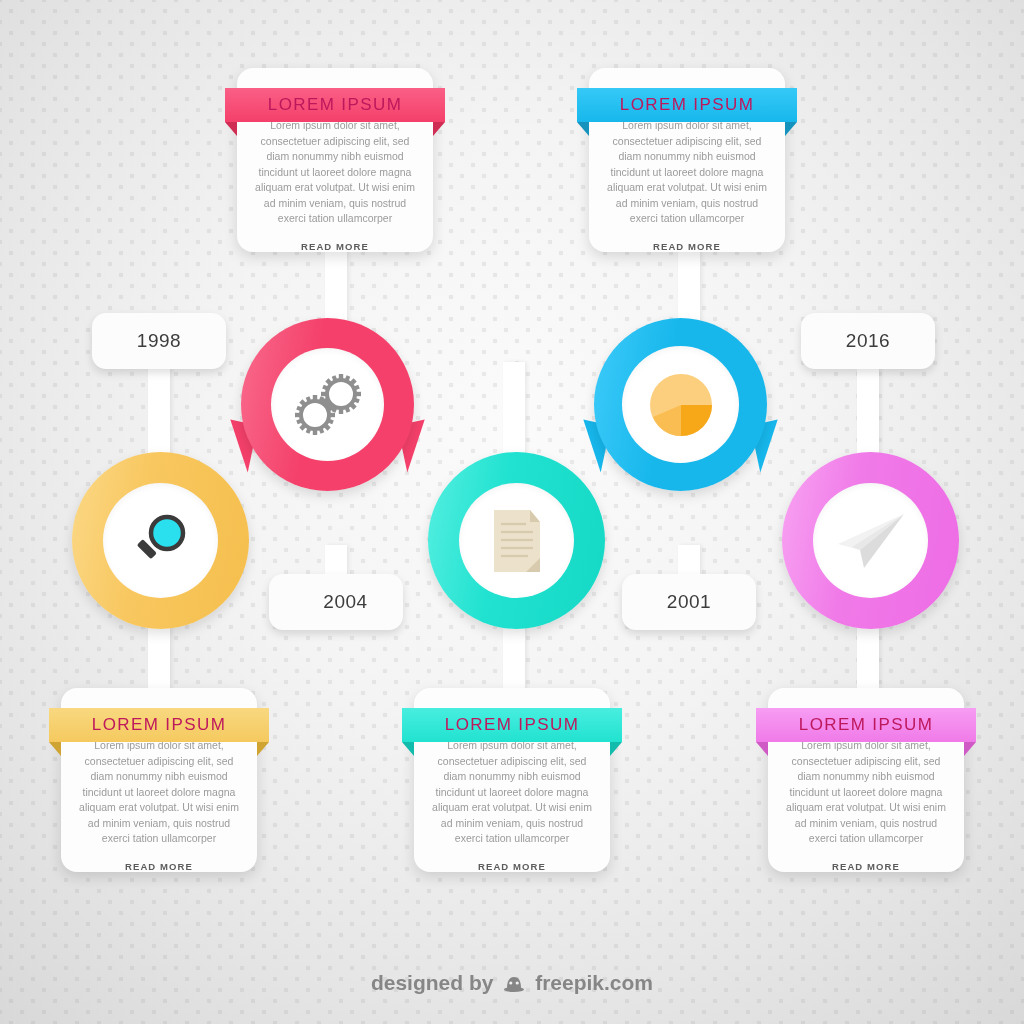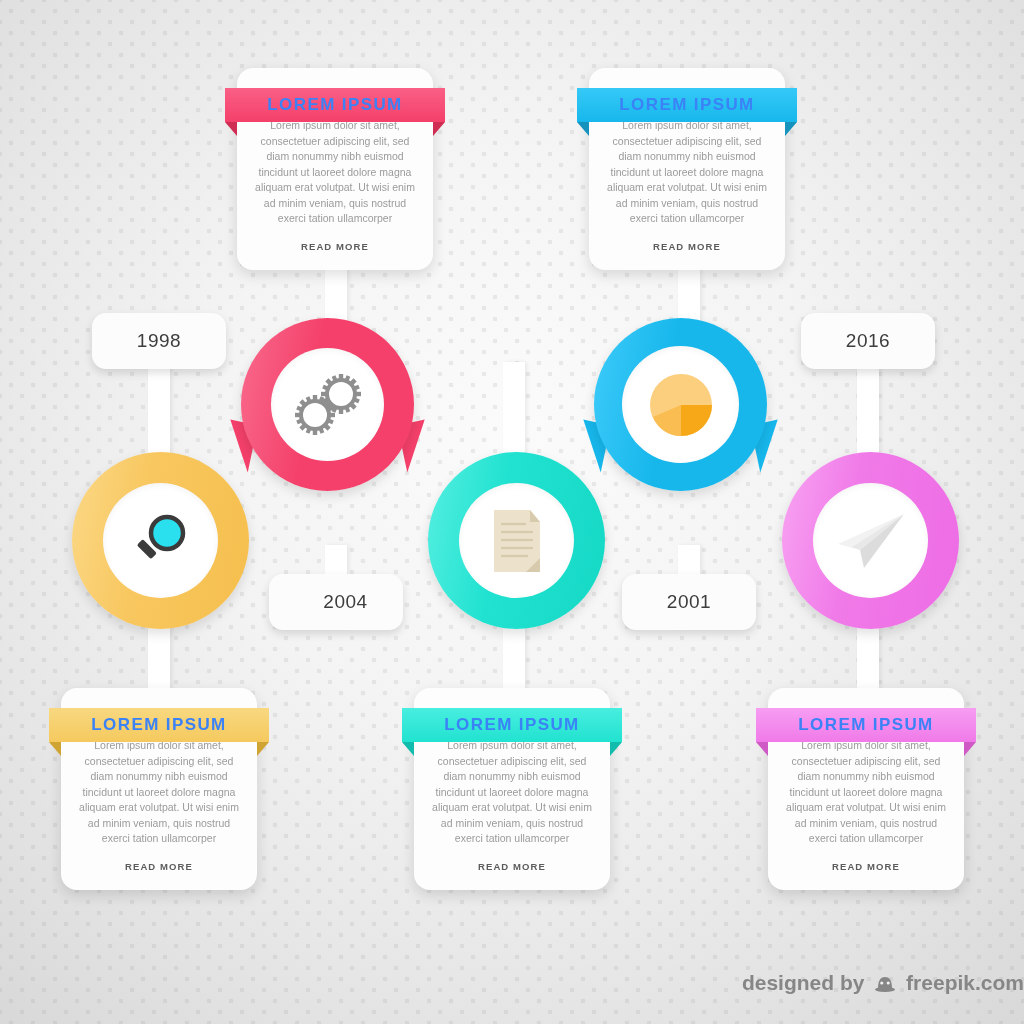--- a/index.html
+++ b/index.html
@@ -55,36 +55,36 @@
     z-index: 1;
   }
   .ribbon .fold-l, .ribbon .fold-r {
     position: absolute; top: 34px;
     width: 12px; height: 14px; z-index: 0;
   }
   .ribbon .fold-l { left: 0;  clip-path: polygon(0 0, 100% 0, 100% 100%); }
   .ribbon .fold-r { right: 0; clip-path: polygon(0 0, 100% 0, 0 100%); }
   .ribbon .rtitle {
     position: relative; z-index: 2;
-    color: #3b82f6;
+    color: #be185d;
     font-size: 17px;
-    font-weight: bold;
+    font-weight: normal;
     letter-spacing: 1.4px;
   }
   .card-body {
     padding: 4px 18px 0 18px;
     text-align: center;
     color: #9b9b9b;
     font-size: 10.5px;
     line-height: 15.5px;
   }
   .read-more {
     text-align: center;
     margin-top: 14px;
-    padding-bottom: 18px;
+    padding-bottom: 0;
     color: #5c5c5c;
     font-size: 9.5px;
     font-weight: bold;
     letter-spacing: 1.1px;
   }
 
   
   .year {
     position: absolute;
     background: #fcfcfc;
@@ -111,21 +111,21 @@
   }
   .node .tail {
     position: absolute;
     width: 0; height: 0;
   }
 
   
   #footer {
     position: absolute;
     left: 0; right: 0; bottom: 26px;
-    text-align: right;
+    text-align: center;
     color: #868686;
     font-size: 21px;
     font-weight: bold;
   }
   #footer .hat { display: inline-block; vertical-align: -3px; margin: 0 4px; }
 </style>
 </head>
 <body>
 
 <div id="stage">

